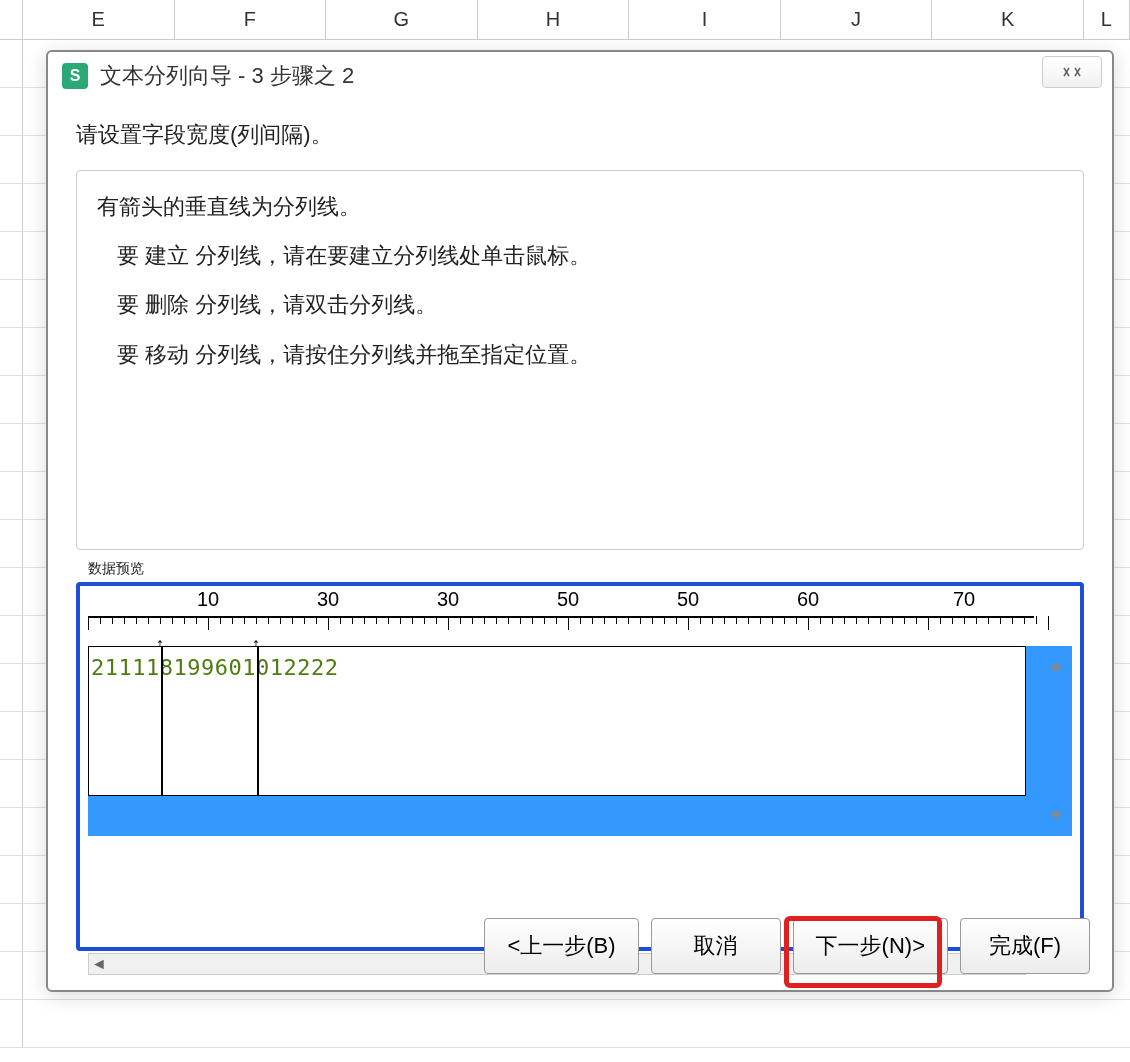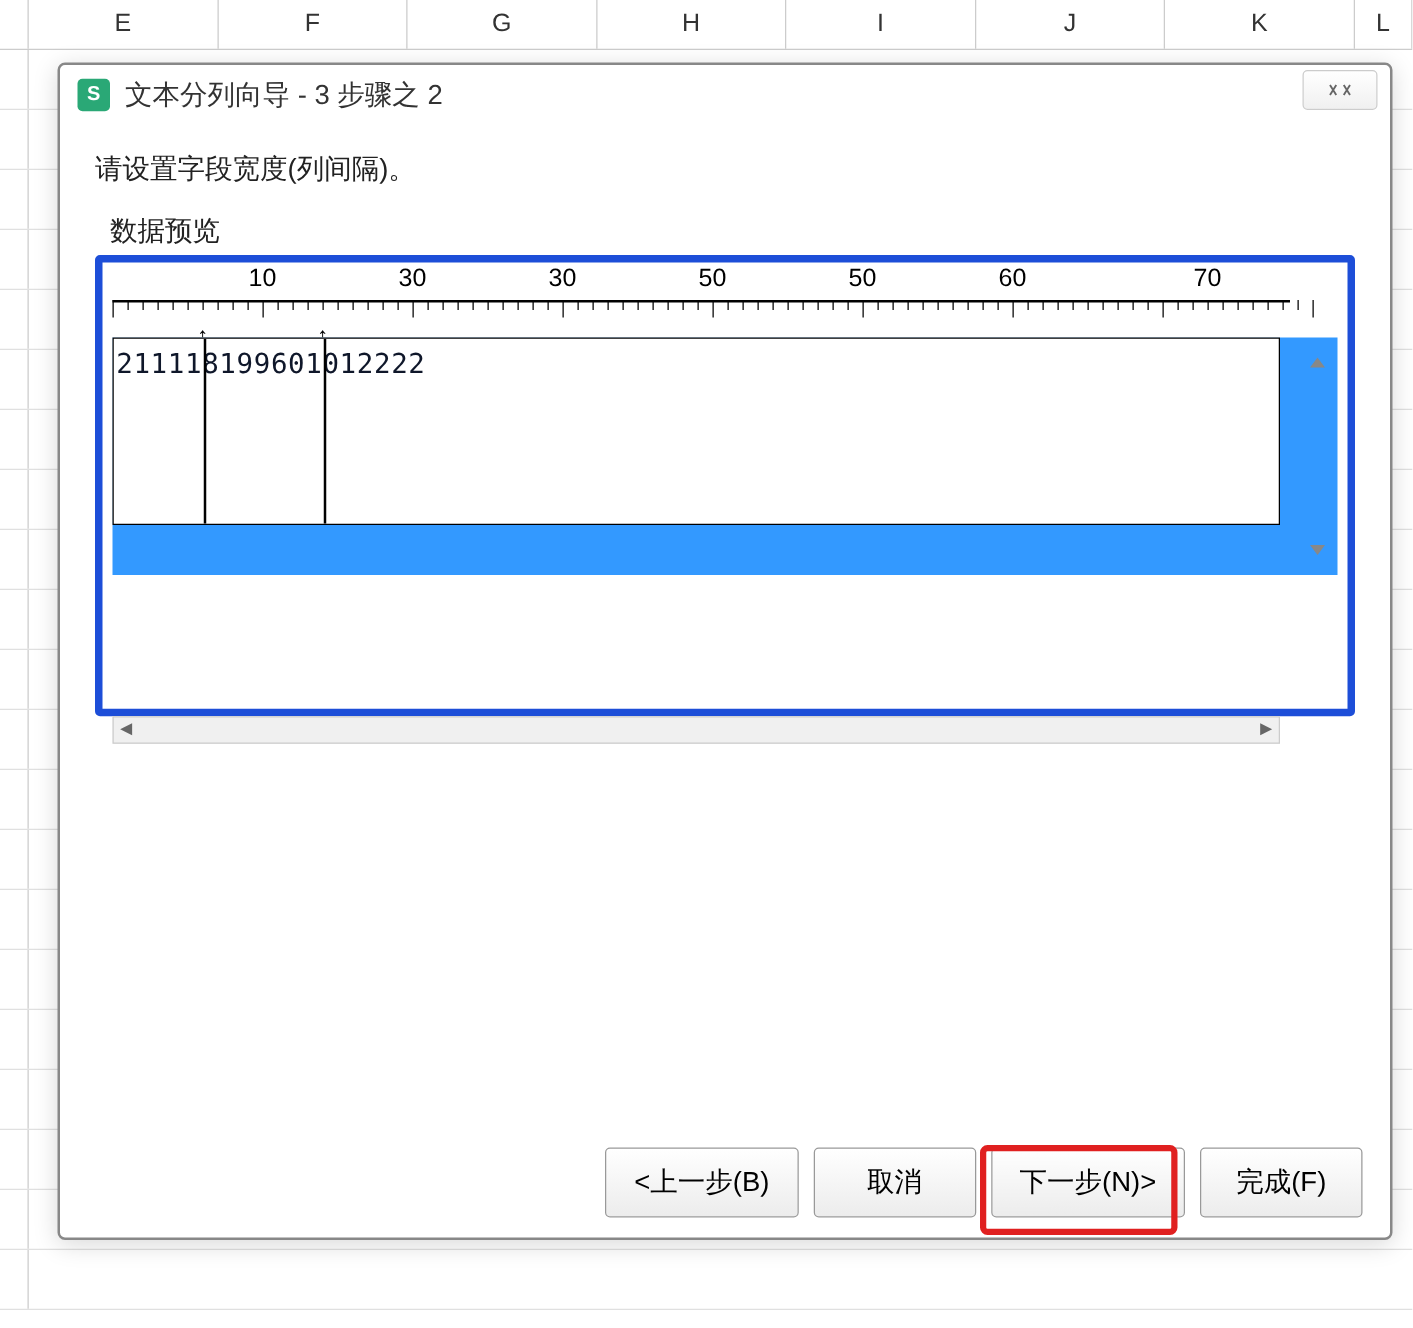--- a/index.html
+++ b/index.html
@@ -114,27 +114,27 @@
       margin-bottom: 14px;
       line-height: 1.6;
     }
     .help-sub {
       padding-left: 20px;
     }
     .preview-section {
       margin-top: 10px;
     }
     .preview-label {
-      font-size: 22px;
+      font-size: 14px;
       color: #222;
       margin-bottom: 4px;
       margin-left: 12px;
     }
     .preview-container {
-      border: 6px solid #1d4ed8;
+      border: 4px solid #1d4ed8;
       border-radius: 4px;
       padding: 0;
       position: relative;
       height: 369px;
     }
     .ruler {
       position: relative;
       height: 60px;
       margin-left: 8px;
       margin-right: 46px;
@@ -180,21 +180,21 @@
       left: 0;
       right: 46px;
       top: 0;
       height: 150px;
       background: #fff;
       border: 1px solid #000;
       overflow: hidden;
     }
     .data-text {
       font-size: 22px;
-      color: #0f172a;
+      color: #4d7c0f;
       padding: 8px 2px;
       letter-spacing: 0.5px;
       font-family: monospace;
     }
     .col-break {
       position: absolute;
       top: 0;
       bottom: 0;
       width: 2px;
       background: #000;
@@ -339,20 +339,26 @@
     <div class="close-btn">
       <svg viewBox="0 0 22 14">
         <path d="M3 3 L8 11 M8 3 L3 11 M14 3 L19 11 M19 3 L14 11" stroke="#666" stroke-width="1.5" fill="none"></path>
       </svg>
     </div>
   </div>
 
   <div class="dialog-body">
     <div class="instruction">请设置字段宽度(列间隔)。</div>
 
+    <div class="help-box">
+      <div class="help-line">有箭头的垂直线为分列线。</div>
+      <div class="help-line help-sub">要 建立 分列线，请在要建立分列线处单击鼠标。</div>
+      <div class="help-line help-sub">要 删除 分列线，请双击分列线。</div>
+      <div class="help-line help-sub">要 移动 分列线，请按住分列线并拖至指定位置。</div>
+    </div>
 
     <div class="preview-section">
       <div class="preview-label">数据预览</div>
       <div class="preview-container">
 
         <div class="ruler" id="ruler">
           <div class="ruler-track"></div>
         <div class="ruler-tick major" style="left: 0px;"></div>
             <div class="ruler-tick minor" style="left: 12px;"></div>
             <div class="ruler-tick minor" style="left: 24px;"></div>

